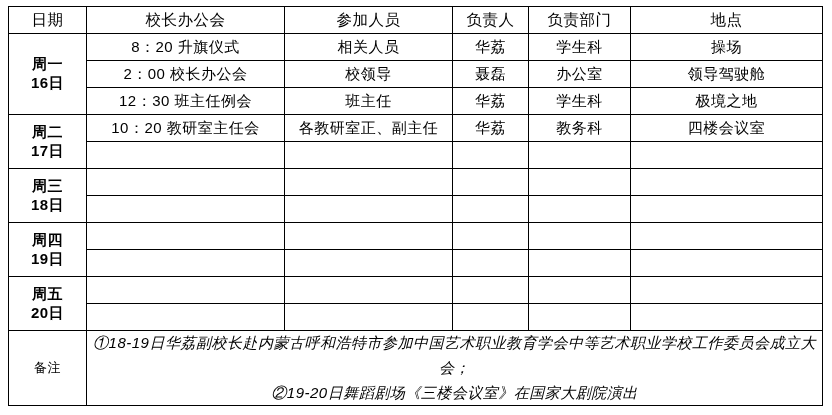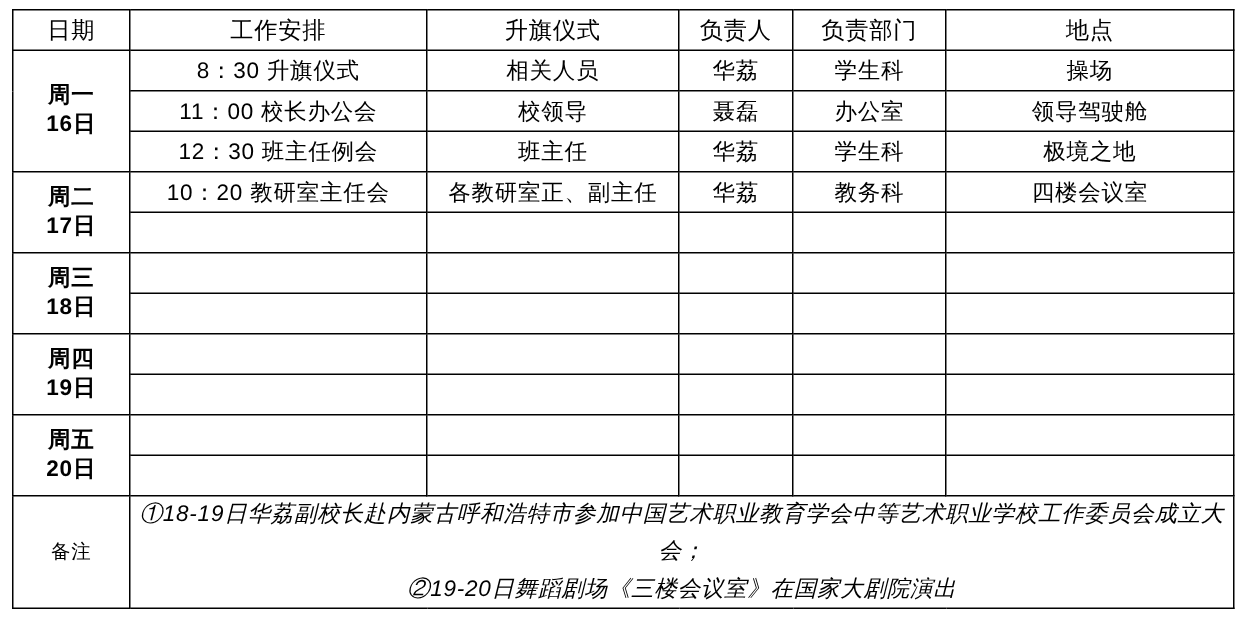--- a/index.html
+++ b/index.html
@@ -83,43 +83,43 @@
       <col class="col-date">
       <col class="col-work">
       <col class="col-people">
       <col class="col-owner">
       <col class="col-dept">
       <col class="col-place">
     </colgroup>
     <thead>
       <tr>
         <th>日期</th>
-        <th>工作安排</th>
-        <th>升旗仪式</th>
+        <th>校长办公会</th>
+        <th>参加人员</th>
         <th>负责人</th>
         <th>负责部门</th>
         <th>地点</th>
       </tr>
     </thead>
     <tbody>
 
       <tr>
         <td class="daycell" rowspan="3">
           <span class="d1">周一</span>
           <span class="d2">16日</span>
         </td>
-        <td>8：30 升旗仪式</td>
+        <td>8：20 升旗仪式</td>
         <td>相关人员</td>
         <td>华荔</td>
         <td>学生科</td>
         <td>操场</td>
       </tr>
 
       <tr>
-        <td>11：00 校长办公会</td>
+        <td>2：00 校长办公会</td>
         <td>校领导</td>
         <td>聂磊</td>
         <td>办公室</td>
         <td>领导驾驶舱</td>
       </tr>
 
       <tr>
         <td>12：30 班主任例会</td>
         <td>班主任</td>
         <td>华荔</td>

